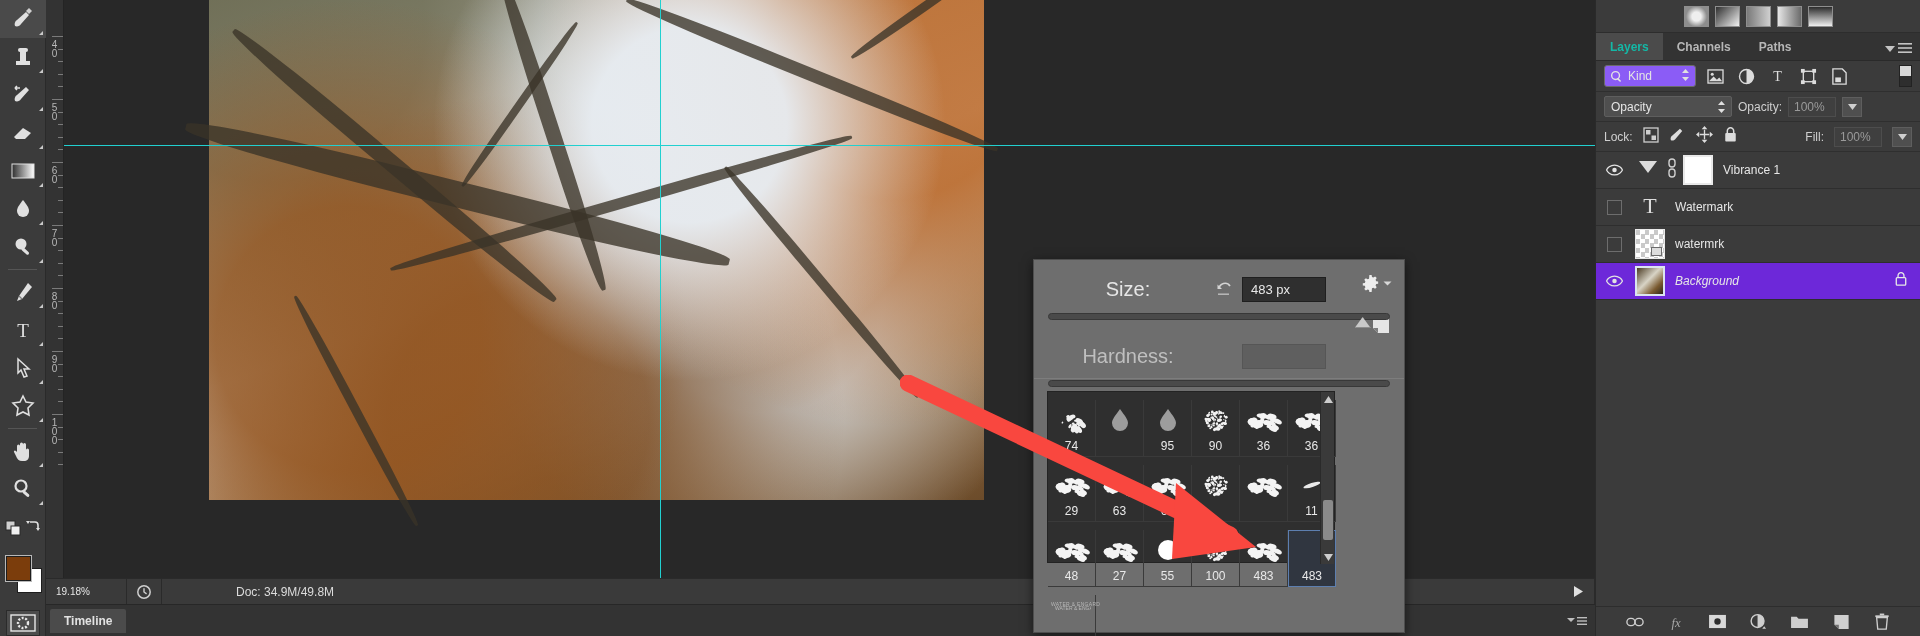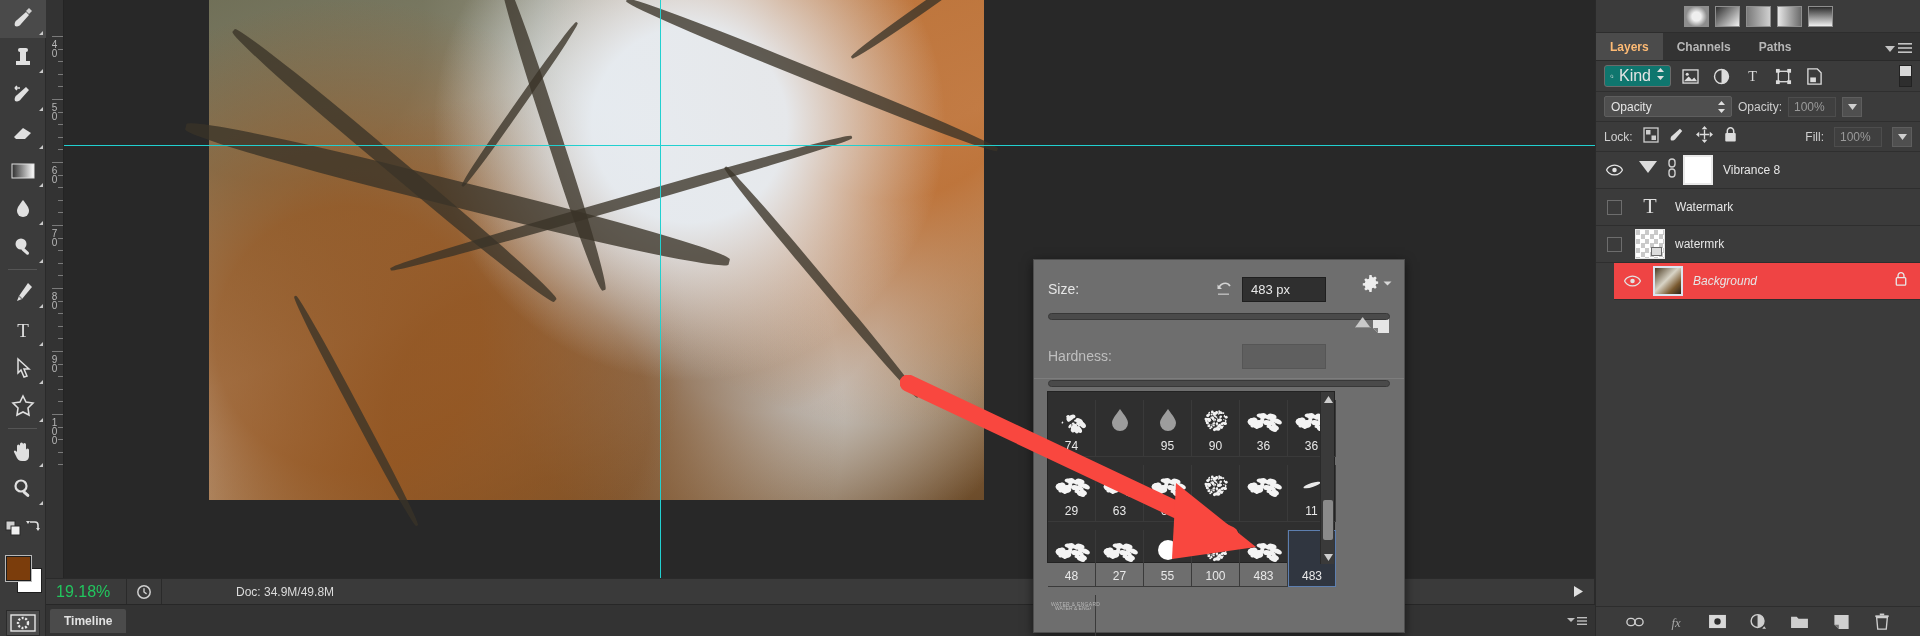--- a/index.html
+++ b/index.html
@@ -49,40 +49,40 @@
       linear-gradient(160deg,#6d6a55 0%,#c9c6bd 28%,#e7ecf1 52%,#a3794a 78%,#6b4b2a 100%);
   }
   .branch{ position:absolute; background:#3a3328; opacity:.78; transform-origin:0 0; border-radius:40%; }
   .guide-h{ position:absolute; left:0; right:0; top:145px; height:1px; background:#21d0d0; }
   .guide-v{ position:absolute; top:0; bottom:0; left:596px; width:1px; background:#21d0d0; }
 
   
   .statusbar{ position:absolute; left:46px; top:578px; width:calc(100% - 371px);
     height:26px; background:#3a3a3a; border-top:1px solid #2a2a2a;
     display:flex; align-items:center; }
-  .zoomval{ width:80px; padding-left:10px; color:#22c55e; font-size:16px; }
+  .zoomval{ width:80px; padding-left:10px; color:#e5e5e5; font-size:10px; }
   .sb-div{ width:1px; height:26px; background:#2a2a2a; }
   .sb-icon{ width:34px; display:flex; align-items:center; justify-content:center; }
   .docinfo{ flex:1; color:#dcdcdc; font-size:12px; padding-left:74px; }
   .sb-arrow{ width:30px; display:flex; align-items:center; justify-content:center; }
 
   
   .timeline-bar{ position:absolute; left:46px; top:604px; width:calc(100% - 371px);
     height:32px; background:#333; border-top:1px solid #272727; }
   .tl-tab{ display:inline-flex; align-items:center; height:24px; margin:4px 0 0 4px;
     padding:0 14px; background:#4b4b4b; color:#e2e2e2; font-size:12px; font-weight:bold;
     border-top-left-radius:2px; border-top-right-radius:2px; }
   .tl-menu{ position:absolute; right:8px; top:8px; }
 
   
   .brushpanel{ position:absolute; left:1033px; top:259px; width:372px; height:374px;
     background:#6e6e6e; border:1px solid #4e4e4e; box-shadow:0 3px 10px rgba(0,0,0,.55); }
   .bp-top{ padding:14px 14px 10px 14px; }
   .bp-row{ display:flex; align-items:center; height:30px; }
-  .bp-label{ color:#e6e6e6; font-size:14px; width:160px; }
+  .bp-label{ color:#e6e6e6; font-size:20px; width:160px;text-align:center; }
   .bp-label.dim{ color:#bfbfbf; }
   .bp-reset{ width:34px; display:flex; align-items:center; justify-content:center; }
   .bp-input{ width:84px; height:25px; background:#2f2f2f; border:1px solid #1f1f1f;
     color:#e8e8e8; font-size:13px; display:flex; align-items:center; padding-left:8px; }
   .bp-input.empty{ background:#5f5f5f; border-color:#565656; }
   .slider{ position:relative; height:22px; margin-top:3px; }
   .slider .track{ position:absolute; left:0; right:0; top:6px; height:7px;
     background:#4a4a4a; border:1px solid #383838; border-radius:4px; }
   .slider .thumb{ position:absolute; top:10px; width:16px; height:11px;
     background:#c9c9c9; border:1px solid #8c8c8c;
@@ -119,28 +119,28 @@
   .rightdock{ position:absolute; right:0; top:0; width:325px; height:636px;
     background:#3b3b3b; border-left:1px solid #2a2a2a; }
   .adjrow{ height:33px; display:flex; align-items:center; justify-content:center;
     gap:6px; background:#3b3b3b; border-bottom:1px solid #2d2d2d; }
   .adjbtn{ width:25px; height:21px; border:1px solid #8e8e8e; }
 
   .tabstrip{ height:28px; background:#333; display:flex; align-items:flex-end;
     border-bottom:1px solid #2a2a2a; position:relative; }
   .ptab{ height:27px; padding:0 14px; display:flex; align-items:center;
     color:#b7b7b7; font-size:12px; font-weight:bold; }
-  .ptab.active{ background:#4b4b4b; color:#fdba74; }
+  .ptab.active{ background:#4b4b4b; color:#14b8a6; }
   .panelmenu{ position:absolute; right:8px; bottom:6px; display:flex; align-items:center; gap:3px; }
 
   .filterrow{ height:31px; display:flex; align-items:center; padding:0 8px; gap:7px;
     background:#3b3b3b; border-bottom:1px solid #2f2f2f; }
-  .kindsel{ width:67px; height:22px; background:#0f766e; border:1px solid #6b6b6b;
+  .kindsel{ width:92px; height:22px; background:#8b5cf6; border:1px solid #6b6b6b;
     border-radius:3px; display:flex; align-items:center; padding:0 5px; gap:5px;
-    color:#e4e4e4; font-size:16px; }
+    color:#e4e4e4; font-size:12px; }
   .ficon{ width:24px; height:22px; display:flex; align-items:center; justify-content:center; }
   .fswitch{ width:13px; height:22px; margin-left:auto; background:linear-gradient(#d8d8d8 0 50%,#2e2e2e 50% 100%);
     border:1px solid #222; }
 
   .blendrow{ height:30px; display:flex; align-items:center; padding:0 8px; gap:6px;
     border-bottom:1px solid #2f2f2f; }
   .blendsel{ width:128px; height:21px; background:#4f4f4f; border:1px solid #5e5e5e;
     border-radius:2px; color:#e6e6e6; font-size:12px; display:flex; align-items:center;
     padding:0 6px; position:relative; }
   .lbl{ color:#cfcfcf; font-size:12px; }
@@ -148,21 +148,21 @@
     color:#9a9a9a; font-size:12px; display:flex; align-items:center; justify-content:flex-start;
     padding-left:5px; }
   .numdrop{ width:20px; height:20px; background:#4f4f4f; border:1px solid #5e5e5e;
     display:flex; align-items:center; justify-content:center; }
 
   .lockrow{ height:30px; display:flex; align-items:center; padding:0 8px; gap:10px;
     border-bottom:1px solid #2f2f2f; }
 
   .layerlist{ background:#3b3b3b; }
   .layer{ height:37px; display:flex; align-items:center; border-bottom:1px solid #2e2e2e; }
-  .layer.active{ background:#ef4444;margin-left:18px; }
+  .layer.active{ background:#6d28d9; }
   .eyecol{ width:36px; display:flex; align-items:center; justify-content:center; }
   .eyebox{ width:15px; height:15px; border:1px solid #6d6d6d; }
   .thumbcol{ display:flex; align-items:center; gap:5px; padding-left:3px; }
   .lthumb{ width:30px; height:30px; border:1px solid #191919; }
   .lname{ color:#e6e6e6; font-size:12px; padding-left:10px; }
   .lname.italic{ font-style:italic; }
   .locksp{ margin-left:auto; padding-right:12px; }
 
   .layerfooter{ position:absolute; left:0; bottom:0; width:325px; height:30px;
     background:#3b3b3b; border-top:1px solid #2d2d2d; display:flex; align-items:center;
@@ -1432,21 +1432,21 @@
           <div class="thumbcol">
             <span><svg width="26" height="26" viewBox="0 0 26 26">
                 <path d="M4 6h18l-9 12z" fill="#dcdcdc"></path>
               </svg></span>
             <span><svg width="12" height="20" viewBox="0 0 12 20">
                 <rect x="3" y="1" width="6" height="8" rx="3" fill="none" stroke="#cfcfcf" stroke-width="1.4"></rect>
                 <rect x="3" y="11" width="6" height="8" rx="3" fill="none" stroke="#cfcfcf" stroke-width="1.4"></rect>
               </svg></span>
             <span class="lthumb" style="background: rgb(255, 255, 255); border: 2px solid rgb(233, 233, 233);"></span>
           </div>
-          <div class="lname">Vibrance 8</div>
+          <div class="lname">Vibrance 1</div>
         </div>
         <div class="layer">
           <div class="eyecol">
             <span class="eyebox"></span>
           </div>
           <div class="thumbcol">
             <span style="width: 30px; text-align: center;"><svg width="26" height="26" viewBox="0 0 26 26">
                 <text x="13" y="21" font-size="22" font-family="Liberation Serif, serif" fill="#dcdcdc" text-anchor="middle">T</text>
               </svg></span>
           </div>

